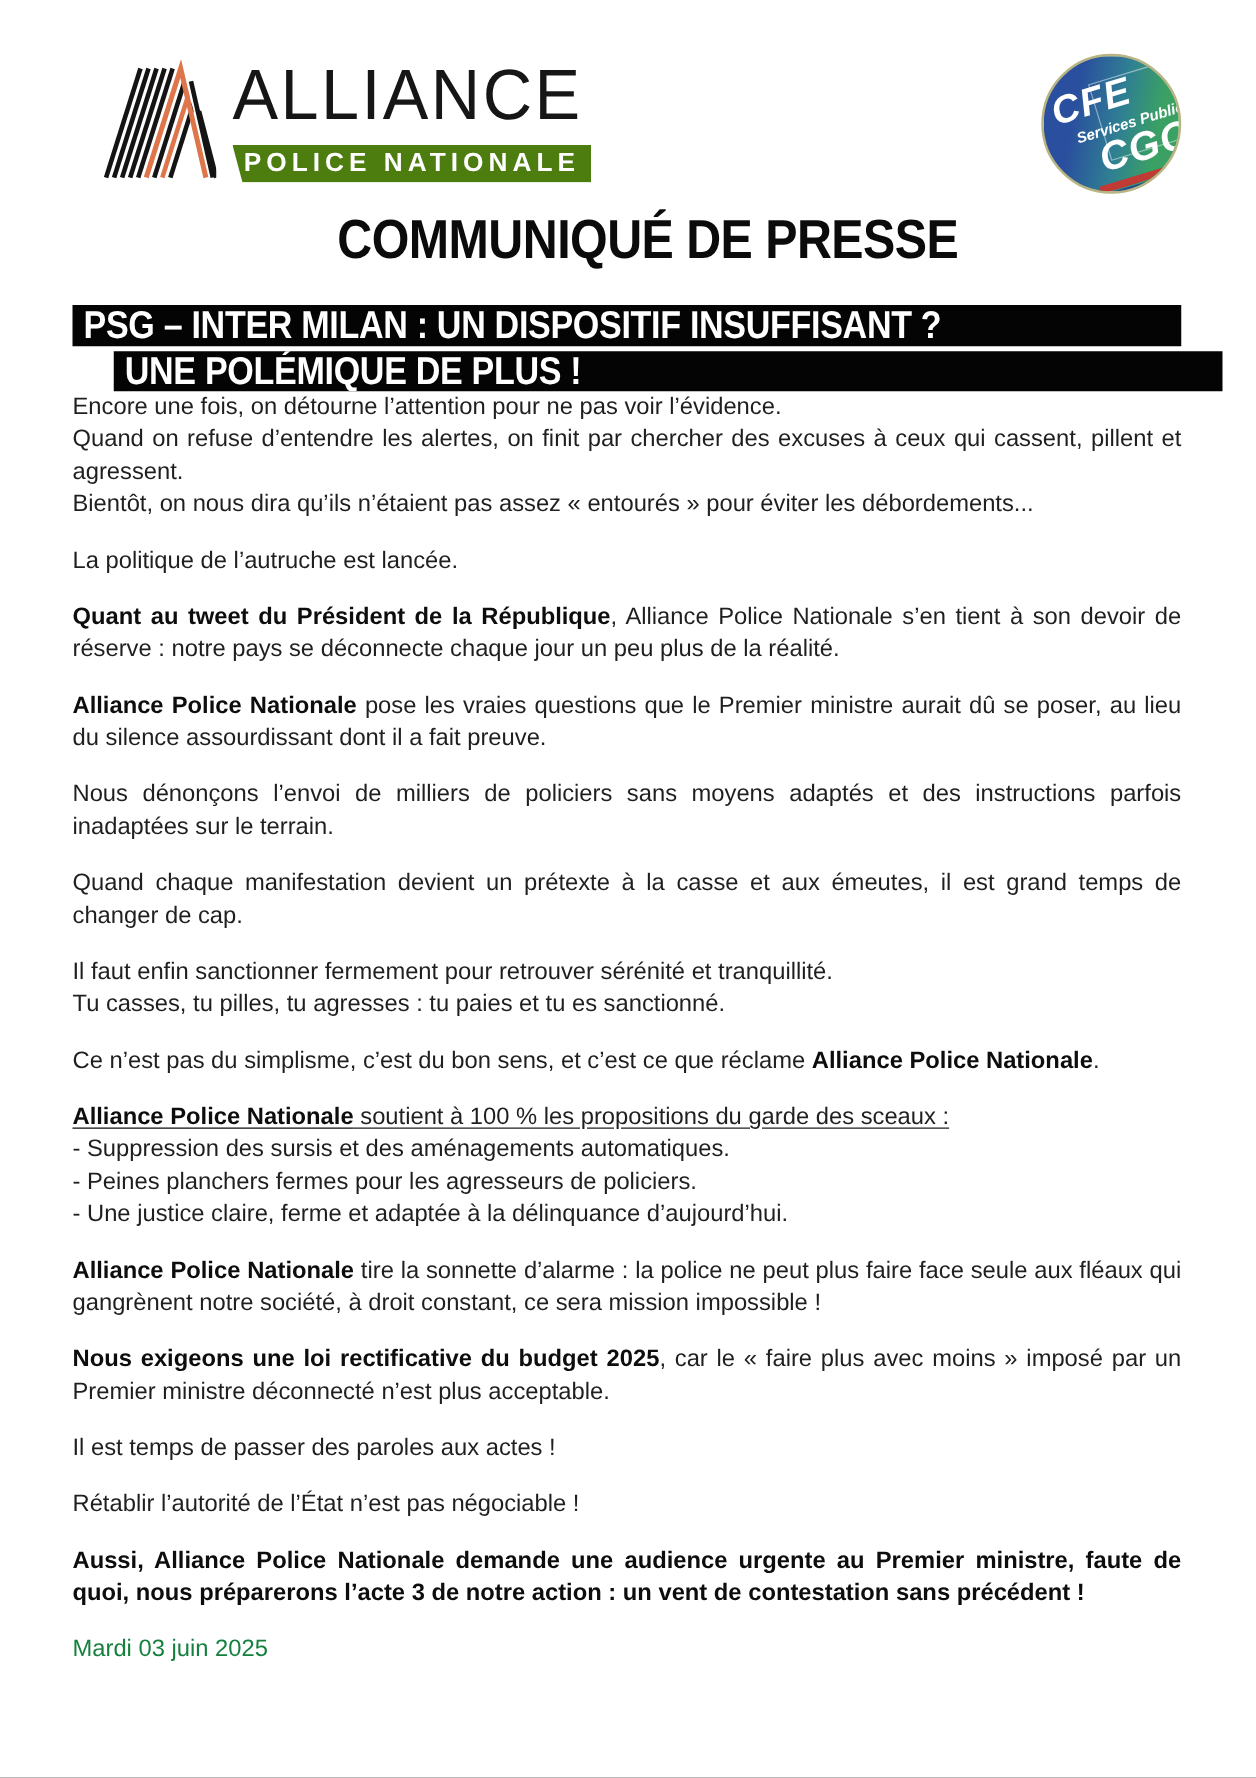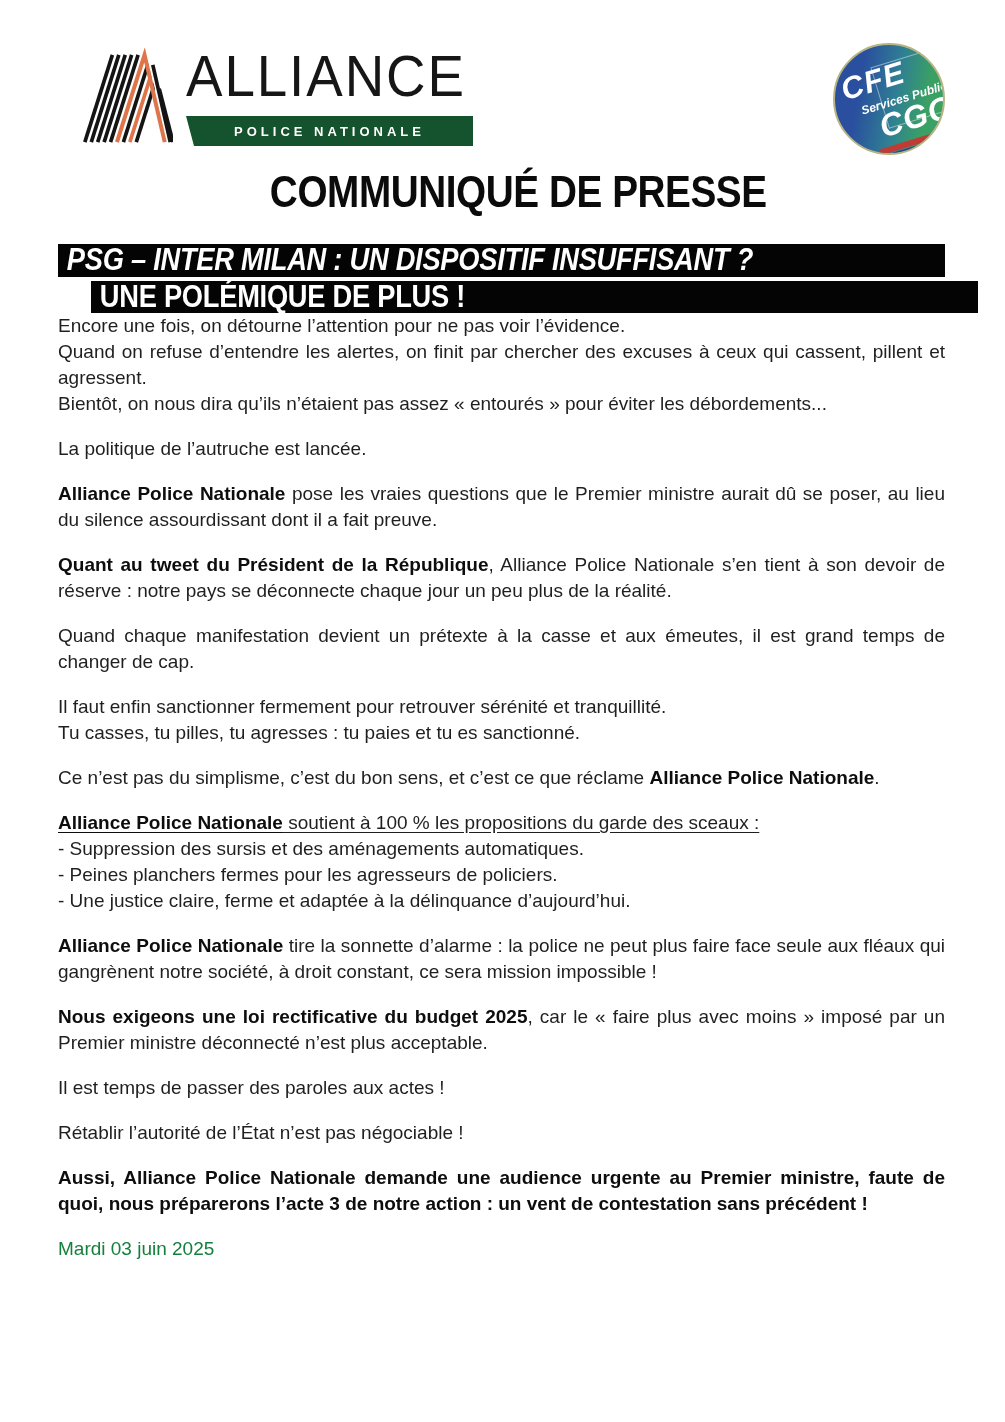--- a/index.html
+++ b/index.html
@@ -18,24 +18,24 @@
   .logo-mark{position:absolute;left:83px;top:48px;width:90px;height:100px;}
   .logo-word{
     position:absolute;left:186px;top:50px;
     font-size:57px;line-height:52px;font-weight:400;
     letter-spacing:2px;color:#161616;
     transform:scaleX(.96);transform-origin:left top;
     white-space:nowrap;
   }
   .pn-box{
     position:absolute;left:186px;top:116px;width:287px;height:30px;
-    background:#14532d;color:#ffffff;
+    background:#4d7c0f;color:#ffffff;
     clip-path:polygon(0 0,100% 0,100% 100%,8px 100%);
     display:flex;align-items:center;justify-content:center;
-    font-size:13px;font-weight:700;letter-spacing:4px;white-space:nowrap;
+    font-size:21px;font-weight:700;letter-spacing:4px;white-space:nowrap;
   }
   .badge{
     position:absolute;left:833px;top:43px;width:112px;height:112px;
     border-radius:50%;
     background:linear-gradient(100deg,#2a4f9e 25%,#2f7f93 55%,#3aa064 80%);
     border:2px solid #b8b484;box-sizing:border-box;
     overflow:hidden;
   }
   .badge .rot{position:absolute;left:0;top:0;width:112px;height:112px;transform:rotate(-17deg);transform-origin:56px 56px;}
   .badge .sq{position:absolute;left:46px;top:18px;width:62px;height:62px;border:1px solid rgba(255,255,255,.45);}
@@ -55,21 +55,21 @@
     font-size:44px;font-weight:700;letter-spacing:-.5px;color:#0b0b0b;
     transform:scaleX(.88);transform-origin:center top;
     line-height:44px;
   }
 
   
   .banner{
     position:absolute;left:58px;width:887px;height:33px;
     background:#040404;color:#ffffff;overflow:hidden;
   }
-  .banner.b1{top:244px;font-style:italic;}
+  .banner.b1{top:244px;}
   .banner.b2{top:281px;height:32px;margin-left:33px;}
   .banner span{
     display:inline-block;padding-left:10px;
     font-size:31px;font-weight:700;line-height:32px;letter-spacing:-.3px;
     transform:scaleX(.88);transform-origin:left center;
     white-space:nowrap;
   }
 
   
   .body-text{
@@ -143,22 +143,23 @@
   </div>
   <div class="banner b2">
     <span>UNE POLÉMIQUE DE PLUS !</span>
   </div>
 
   <div class="body-text">
       <p><span>Encore une fois, on détourne l’attention pour ne pas voir l’évidence.
 Quand on refuse d’entendre les alertes, on finit par chercher des excuses à ceux qui cassent, pillent et agressent.
 Bientôt, on nous dira qu’ils n’étaient pas assez «&nbsp;entourés&nbsp;» pour éviter les débordements...</span></p>
       <p><span>La politique de l’autruche est lancée.</span></p>
+      <p><span class="b">Quant au tweet du Président de la République</span><span>, Alliance Police Nationale s’en tient à son devoir de réserve&nbsp;: notre pays se déconnecte chaque jour un peu plus de la réalité.</span></p>
       <p><span class="b">Alliance Police Nationale</span><span> pose les vraies questions que le Premier ministre aurait dû se poser, au lieu du silence assourdissant dont il a fait preuve.</span></p>
-      <p><span class="b">Quant au tweet du Président de la République</span><span>, Alliance Police Nationale s’en tient à son devoir de réserve&nbsp;: notre pays se déconnecte chaque jour un peu plus de la réalité.</span></p>
+      <p><span>Nous dénonçons l’envoi de milliers de policiers sans moyens adaptés et des instructions parfois inadaptées sur le terrain.</span></p>
       <p><span>Quand chaque manifestation devient un prétexte à la casse et aux émeutes, il est grand temps de changer de cap.</span></p>
       <p><span>Il faut enfin sanctionner fermement pour retrouver sérénité et tranquillité.
 Tu casses, tu pilles, tu agresses&nbsp;: tu paies et tu es sanctionné.</span></p>
       <p><span>Ce n’est pas du simplisme, c’est du bon sens, et c’est ce que réclame </span><span class="b">Alliance Police Nationale</span><span>.</span></p>
       <p><span class="b u">Alliance Police Nationale</span><span class="u"> soutient à 100&nbsp;% les propositions du garde des sceaux&nbsp;:</span><span>
 - Suppression des sursis et des aménagements automatiques.
 - Peines planchers fermes pour les agresseurs de policiers.
 - Une justice claire, ferme et adaptée à la délinquance d’aujourd’hui.</span></p>
       <p><span class="b">Alliance Police Nationale</span><span> tire la sonnette d’alarme&nbsp;: la police ne peut plus faire face seule aux fléaux qui gangrènent notre société, à droit constant, ce sera mission impossible&nbsp;!</span></p>
       <p><span class="b">Nous exigeons une loi rectificative du budget 2025</span><span>, car le «&nbsp;faire plus avec moins&nbsp;» imposé par un Premier ministre déconnecté n’est plus acceptable.</span></p>

